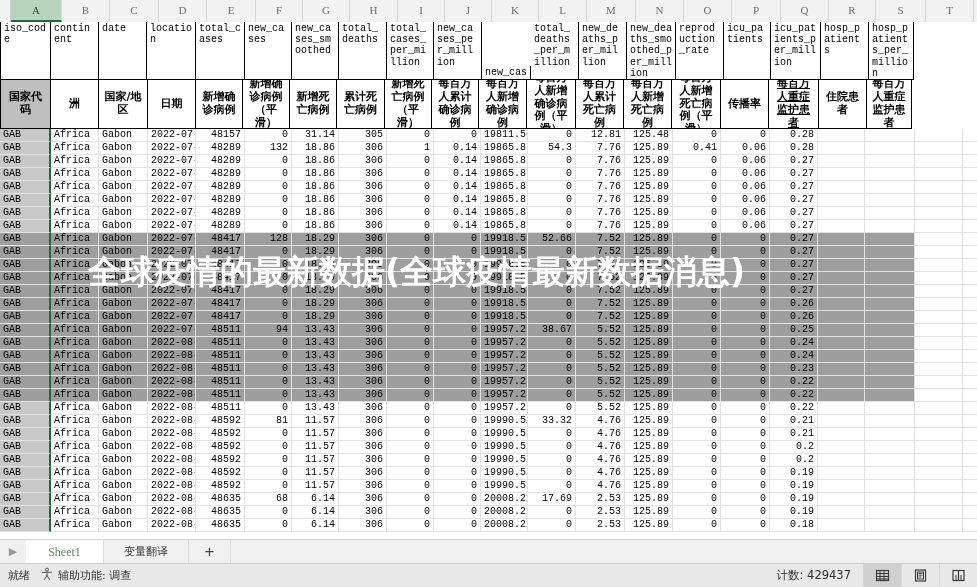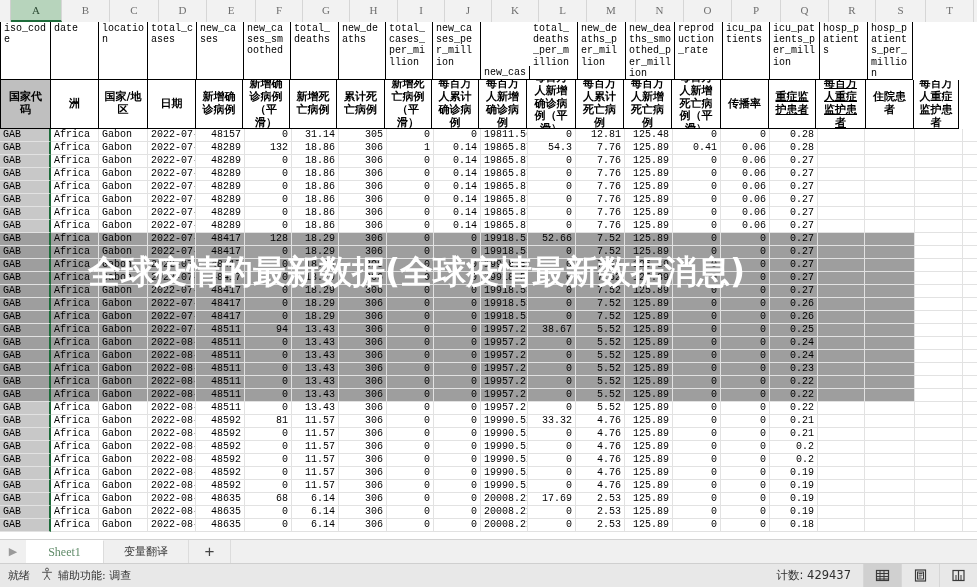--- a/index.html
+++ b/index.html
@@ -238,27 +238,27 @@
       <div class="col-head" style="width: 48px;">Q</div>
       <div class="col-head" style="width: 47px;">R</div>
       <div class="col-head" style="width: 50px;">S</div>
       <div class="col-head" style="width: 48px;">T</div>
       <div class="col-head" style="width: 45px;">U</div>
     </div>
 
   <div class="grid-wrap" id="grid-wrap">
       <div class="row hdr-row-en">
         <div class="cell txt first keycol" style="width: 51px;">iso_code</div>
+        <div class="cell txt" style="width: 48px;">continent</div>
         <div class="cell txt" style="width: 48px;">date</div>
         <div class="cell txt" style="width: 49px;">location</div>
         <div class="cell txt" style="width: 49px;">total_cases</div>
         <div class="cell txt" style="width: 47px;">new_cases</div>
         <div class="cell txt" style="width: 47px;">new_cases_smoothed</div>
         <div class="cell txt" style="width: 48px;">total_deaths</div>
-        <div class="cell txt" style="width: 47px;">new_deaths</div>
         <div class="cell txt" style="width: 47px;">total_cases_per_million</div>
         <div class="cell txt" style="width: 48px;">new_cases_per_million</div>
         <div class="cell txt" style="width: 49px; margin-top: 44px;">new_cases_smoothed_per_million</div>
         <div class="cell txt" style="width: 48px;">total_deaths_per_million</div>
         <div class="cell txt" style="width: 48px;">new_deaths_per_million</div>
         <div class="cell txt" style="width: 49px;">new_deaths_smoothed_per_million</div>
         <div class="cell txt" style="width: 48px;">reproduction_rate</div>
         <div class="cell txt" style="width: 47px;">icu_patients</div>
         <div class="cell txt" style="width: 50px;">icu_patients_per_million</div>
         <div class="cell txt" style="width: 48px;">hosp_patients</div>
@@ -274,21 +274,20 @@
         <div class="cell" style="width: 47px;">新增死亡病例</div>
         <div class="cell" style="width: 48px;">累计死亡病例</div>
         <div class="cell" style="width: 47px;">新增死亡病例（平滑）</div>
         <div class="cell" style="width: 47px;">每百万人累计确诊病例</div>
         <div class="cell" style="width: 48px;">每百万人新增确诊病例</div>
         <div class="cell" style="width: 49px;">每百万人新增确诊病例（平滑）</div>
         <div class="cell" style="width: 48px;">每百万人累计死亡病例</div>
         <div class="cell" style="width: 48px;">每百万人新增死亡病例</div>
         <div class="cell" style="width: 49px;">每百万人新增死亡病例（平滑）</div>
         <div class="cell" style="width: 48px;">传播率</div>
-        <div class="cell uline" style="width: 47px;">重症监护患者</div>
         <div class="cell uline" style="width: 50px;">每百万人重症监护患者</div>
         <div class="cell" style="width: 48px;">住院患者</div>
         <div class="cell" style="width: 45px;">每百万人重症监护患者</div>
       </div>
       <div class="row data-row">
         <div class="cell txt keycol" style="width: 51px;">GAB</div>
         <div class="cell txt" style="width: 48px;">Africa</div>
         <div class="cell txt" style="width: 49px;">Gabon</div>
         <div class="cell txt" style="width: 48px;">2022-07-1</div>
         <div class="cell num" style="width: 49px;">48157</div>

